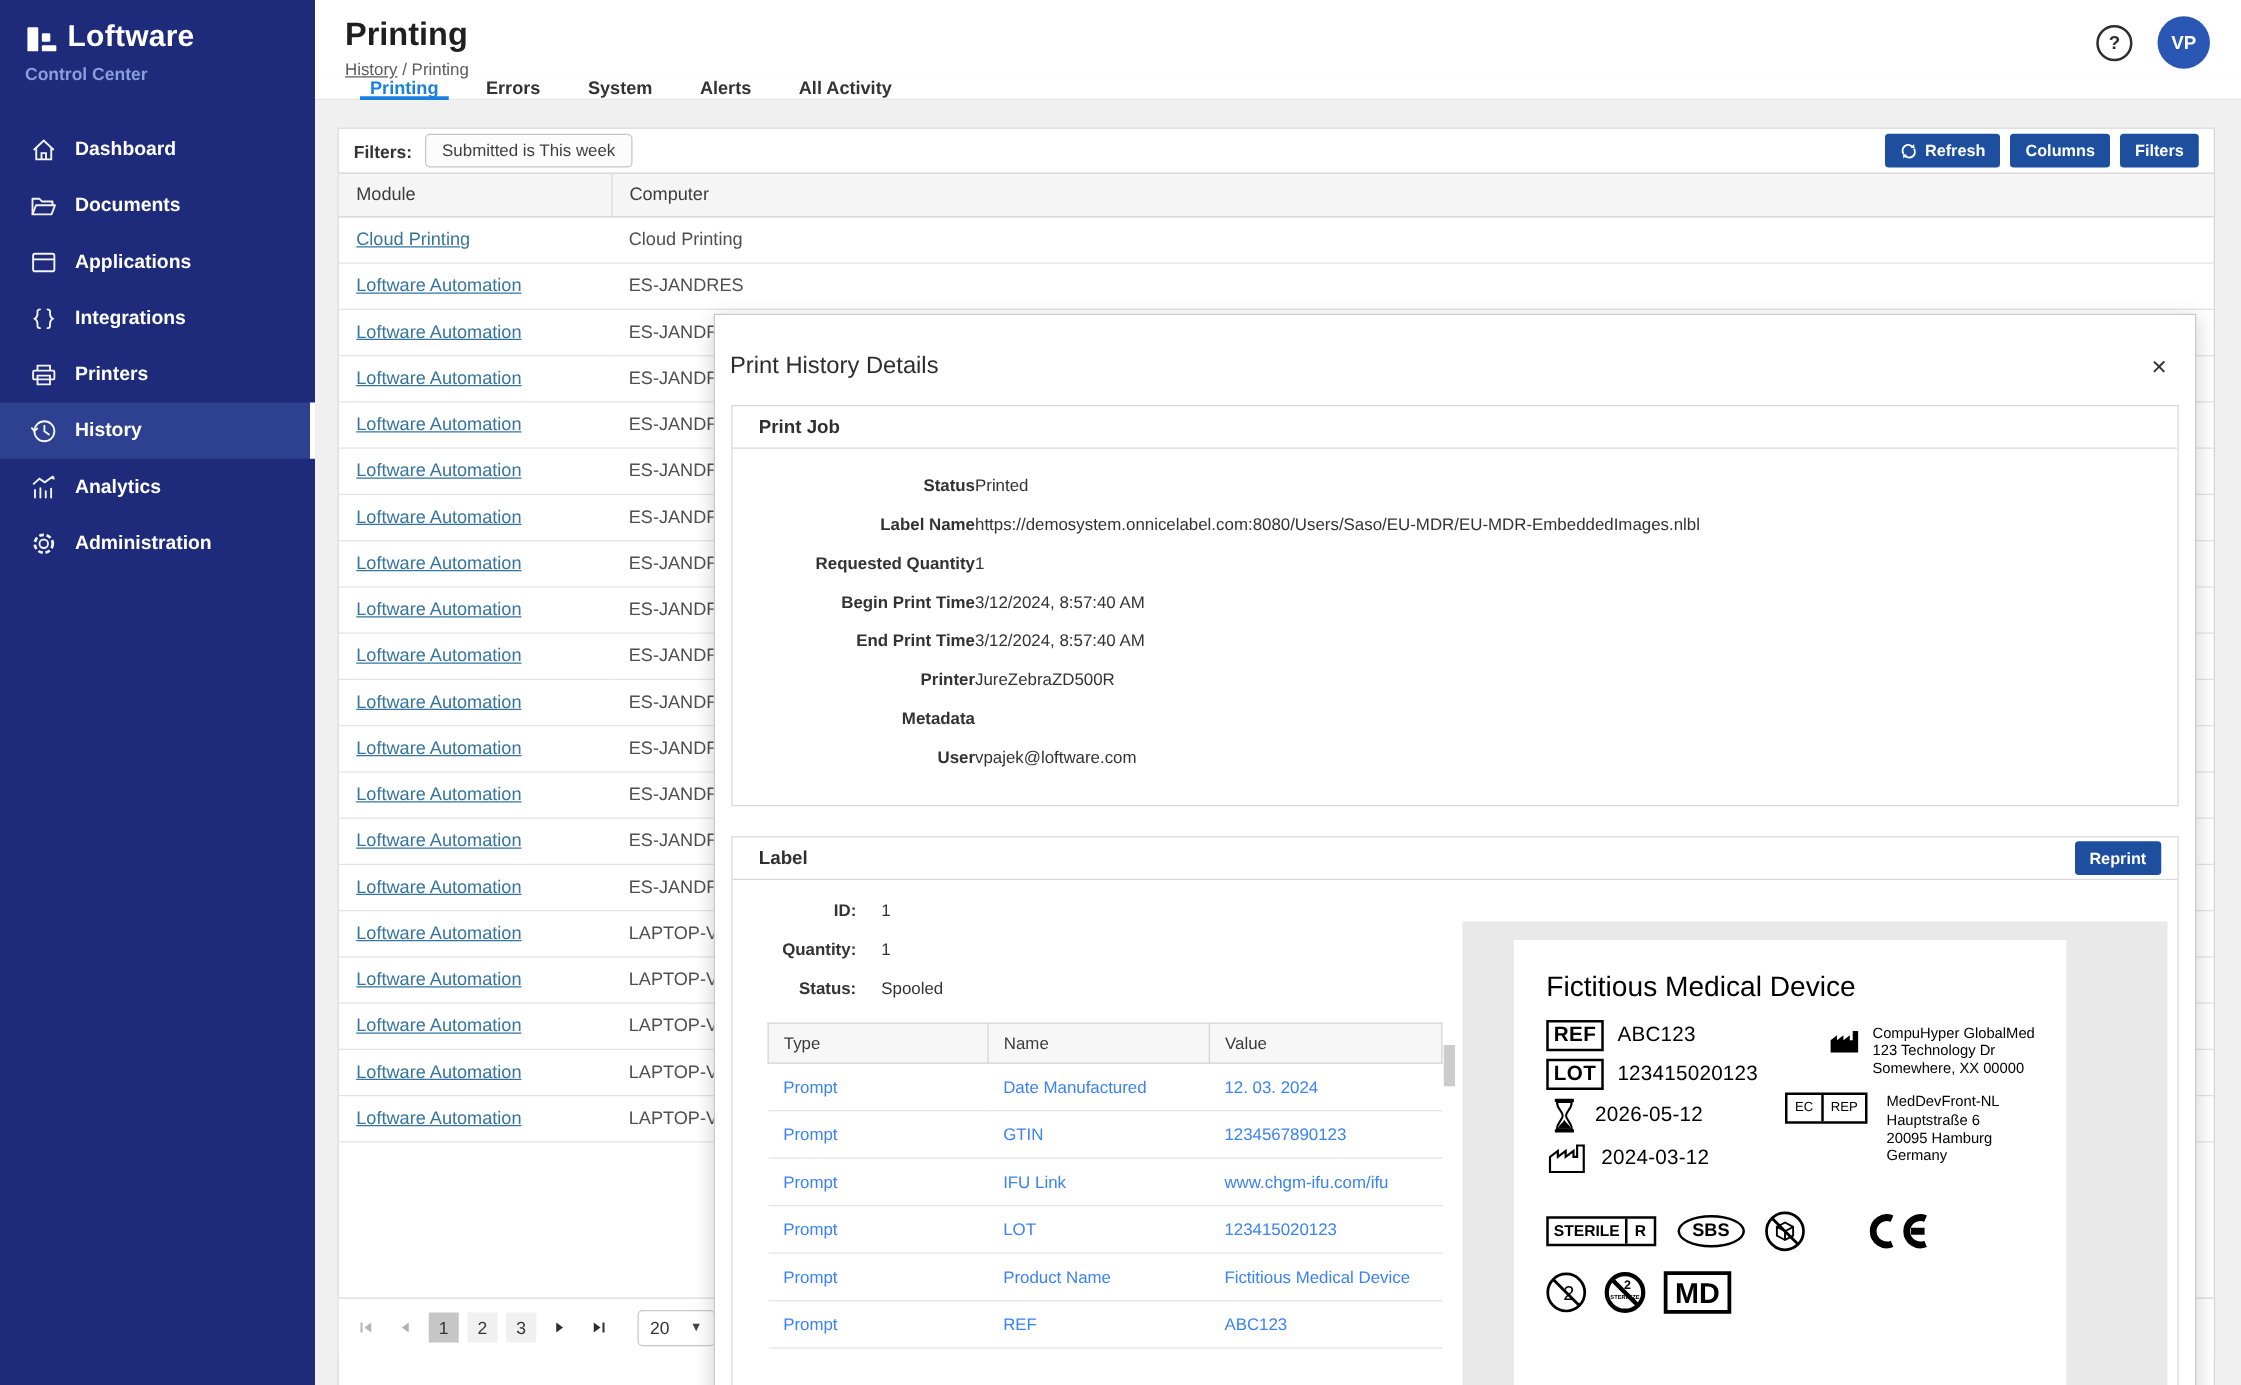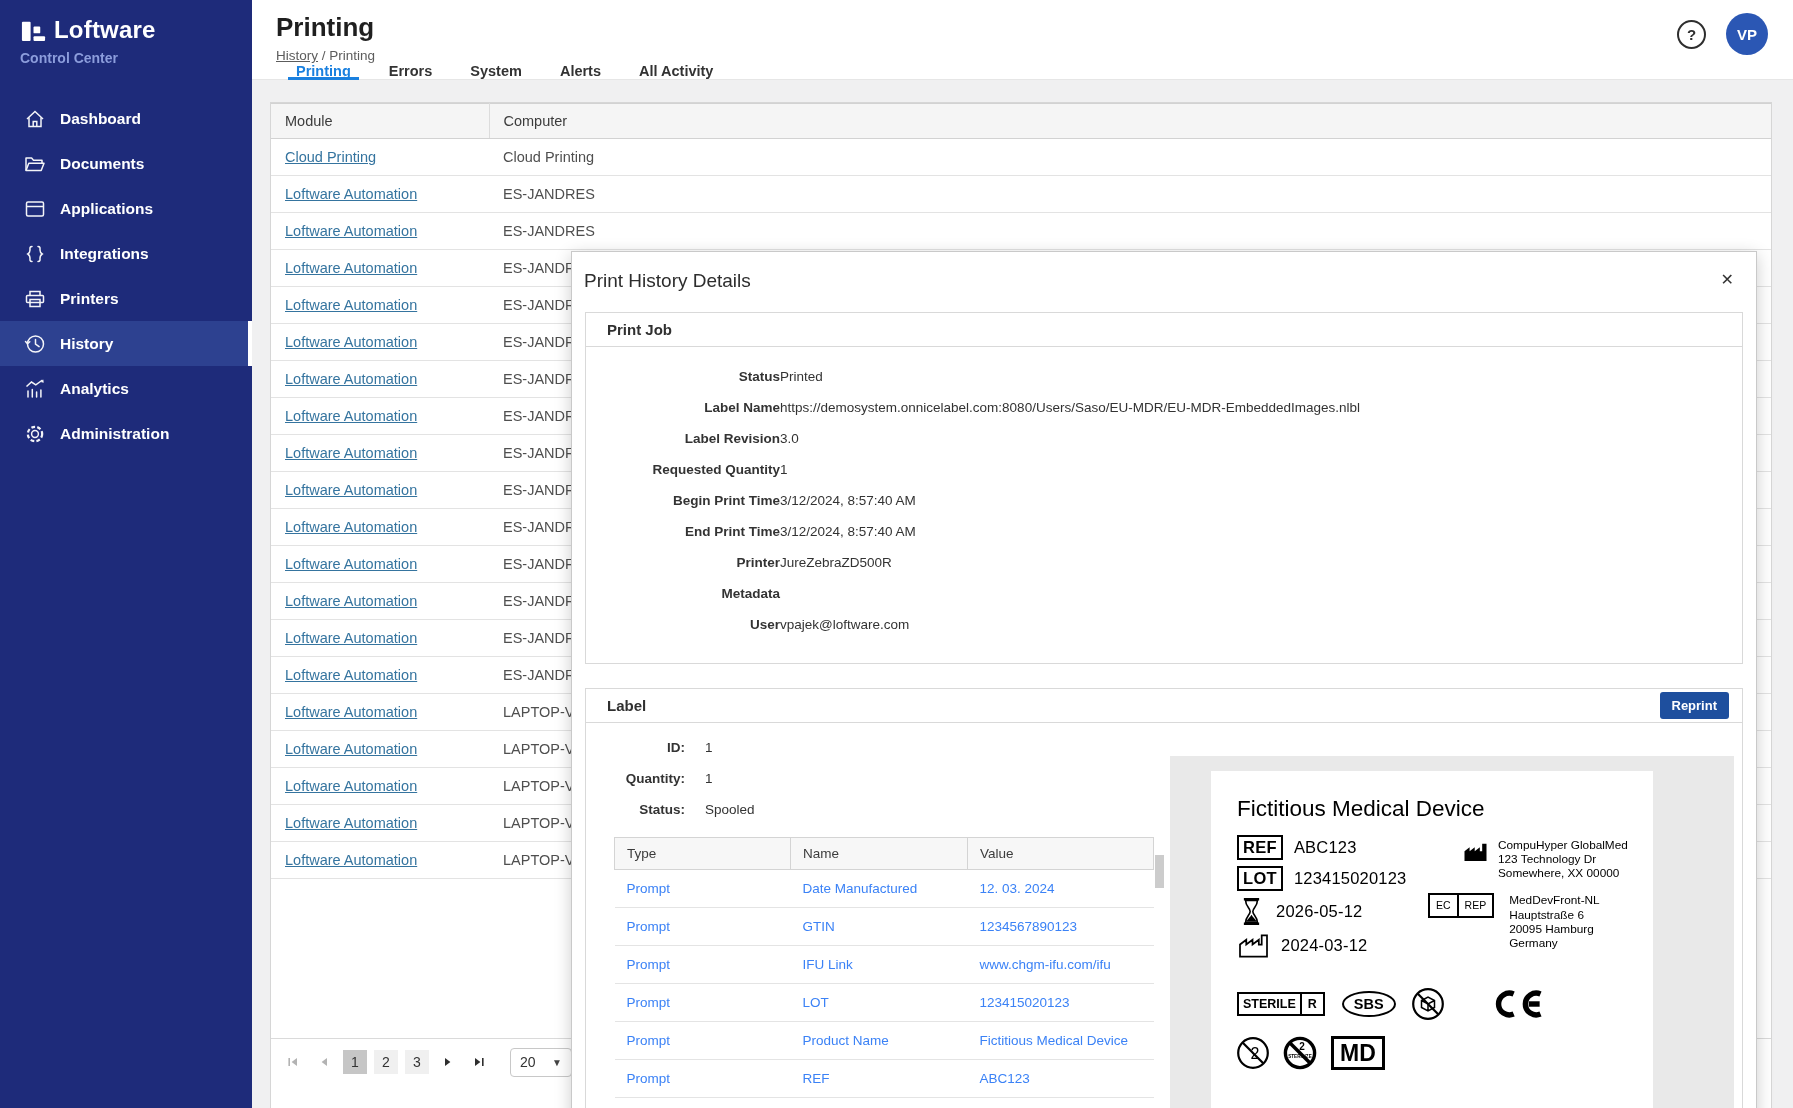--- a/index.html
+++ b/index.html
@@ -59,21 +59,21 @@
       font-size:14px;color:#333;cursor:pointer;box-sizing:border-box}
   .pg.num{background:#f0f0f0}
   .pg.current{background:#c6c6c6}
   .page-size{margin-left:12px;width:62px;height:29px;border:1px solid #c8c8c8;border-radius:4px;background:#fff;
       display:flex;align-items:center;justify-content:space-between;padding:0 9px;box-sizing:border-box;
       font-size:14px;color:#333;cursor:pointer}
   .ps-arrow{font-size:10px;color:#444}
   
   .details-panel{position:absolute;left:319px;top:171px;width:1186px;height:992px;background:#fff;
       border:1px solid #c9c9c9;box-shadow:0 4px 16px rgba(0,0,0,.2);box-sizing:border-box;z-index:10}
-  .panel-head{display:flex;align-items:flex-start;justify-content:space-between;padding:18px 16px 12px 12px}
+  .panel-head{display:flex;align-items:flex-end;justify-content:space-between;padding:30px 16px 12px 12px}
   .panel-title{font-size:19px;color:#2d2d2d;font-weight:500}
   .close-btn{font-size:16px;color:#333;cursor:pointer;padding:0 6px}
   .sec-card{border:1px solid #d9d9d9;margin:0 13px;box-sizing:border-box}
   .pj-card{margin-top:8px}
   .sec-head{height:34px;display:flex;align-items:center;justify-content:space-between;
       border-bottom:1px solid #d9d9d9;padding:0 13px 0 21px;font-size:15px;font-weight:700;color:#303030;box-sizing:border-box}
   .pj-fields{padding:21px 0 16px}
   .f-row{display:flex;margin-bottom:13px;font-size:13.5px;color:#333;line-height:18px;min-height:18px}
   .f-label{width:194px;min-width:194px;text-align:right;font-weight:700}
   .f-value{word-break:break-all}
@@ -233,20 +233,38 @@
     <div class="tabsbar">
       <div class="tab active">Printing</div>
       <div class="tab">Errors</div>
       <div class="tab">System</div>
       <div class="tab">Alerts</div>
       <div class="tab">All Activity</div>
     </div>
 
     <div class="content">
       <div class="table-card">
+        <div class="filters-row">
+          <span class="filters-label">Filters:</span>
+          <span class="chip">Submitted is This week</span>
+          <span class="grow"></span>
+          <button class="btn">
+            <span style="display:flex">
+              <svg width="14" height="14" viewBox="0 0 16 16">
+                <path d="M3.2 10.4 A5.2 5.2 0 0 1 12 4.6" fill="none" stroke="#fff" stroke-width="1.7"></path>
+                <path d="M12.9 1.4 l.4 3.8 -3.7-.5 z" fill="#fff"></path>
+                <path d="M12.8 5.6 A5.2 5.2 0 0 1 4 11.4" fill="none" stroke="#fff" stroke-width="1.7"></path>
+                <path d="M3.1 14.6 l-.4-3.8 3.7.5 z" fill="#fff"></path>
+                </svg>
+            </span>
+            <span>Refresh</span>
+          </button>
+          <button class="btn">Columns</button>
+          <button class="btn">Filters</button>
+        </div>
         <table class="main-table">
           <colgroup>
               <col style="width:218px">
               <col>
             </colgroup>
           <thead>
             <tr>
               <th>Module</th>
               <th>Computer</th>
             </tr>
@@ -378,24 +396,20 @@
             <span>Print Job</span>
           </div>
           <div class="pj-fields">
             <div class="f-row">
               <span class="f-label">Status</span>
               <span class="f-value">Printed</span>
               </div>
             <div class="f-row">
               <span class="f-label">Label Name</span>
               <span class="f-value">https://demosystem.onnicelabel.com:8080/Users/Saso/EU-MDR/EU-MDR-EmbeddedImages.nlbl</span>
-              </div>
-            <div class="f-row">
-              <span class="f-label">Label Revision</span>
-              <span class="f-value">3.0</span>
               </div>
             <div class="f-row">
               <span class="f-label">Requested Quantity</span>
               <span class="f-value">1</span>
               </div>
             <div class="f-row">
               <span class="f-label">Begin Print Time</span>
               <span class="f-value">3/12/2024, 8:57:40 AM</span>
               </div>
             <div class="f-row">

